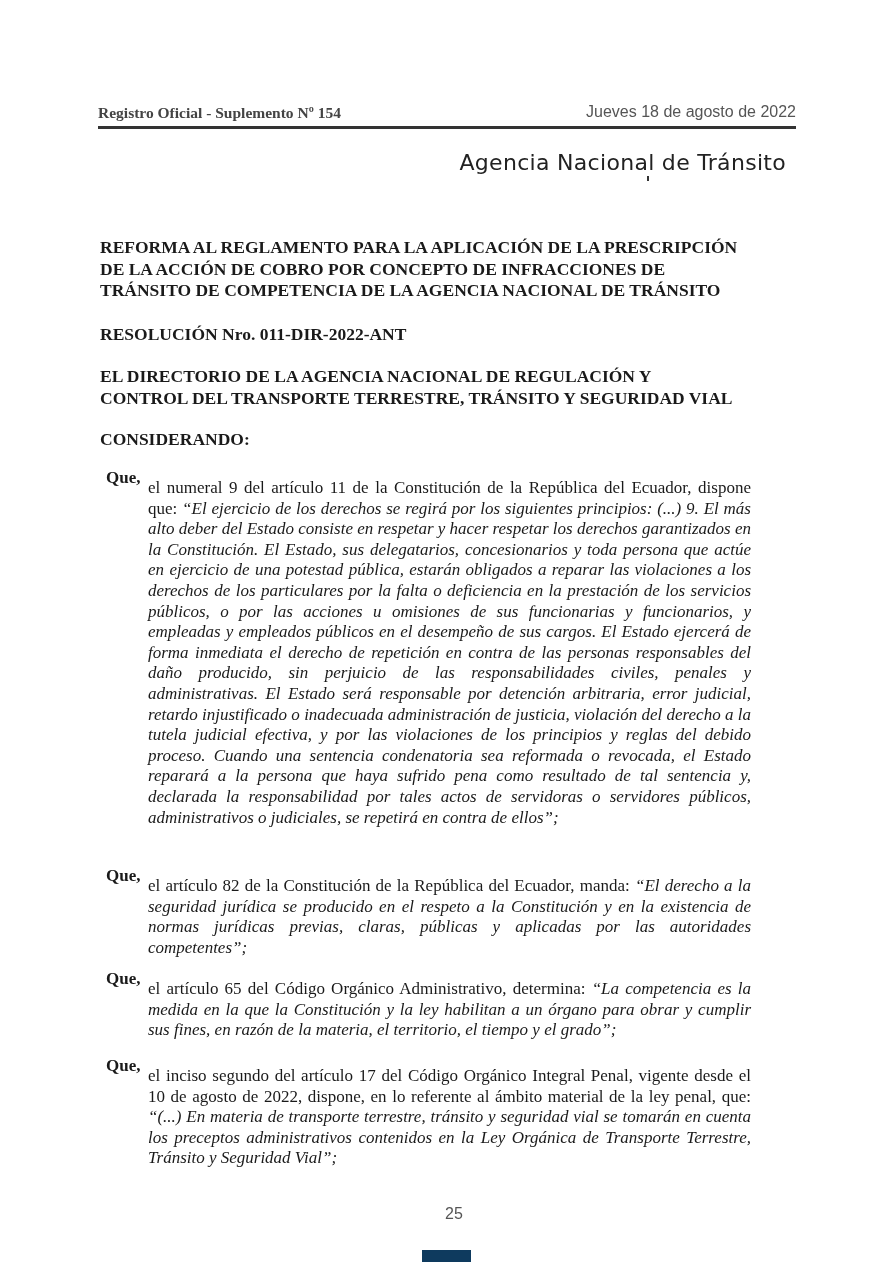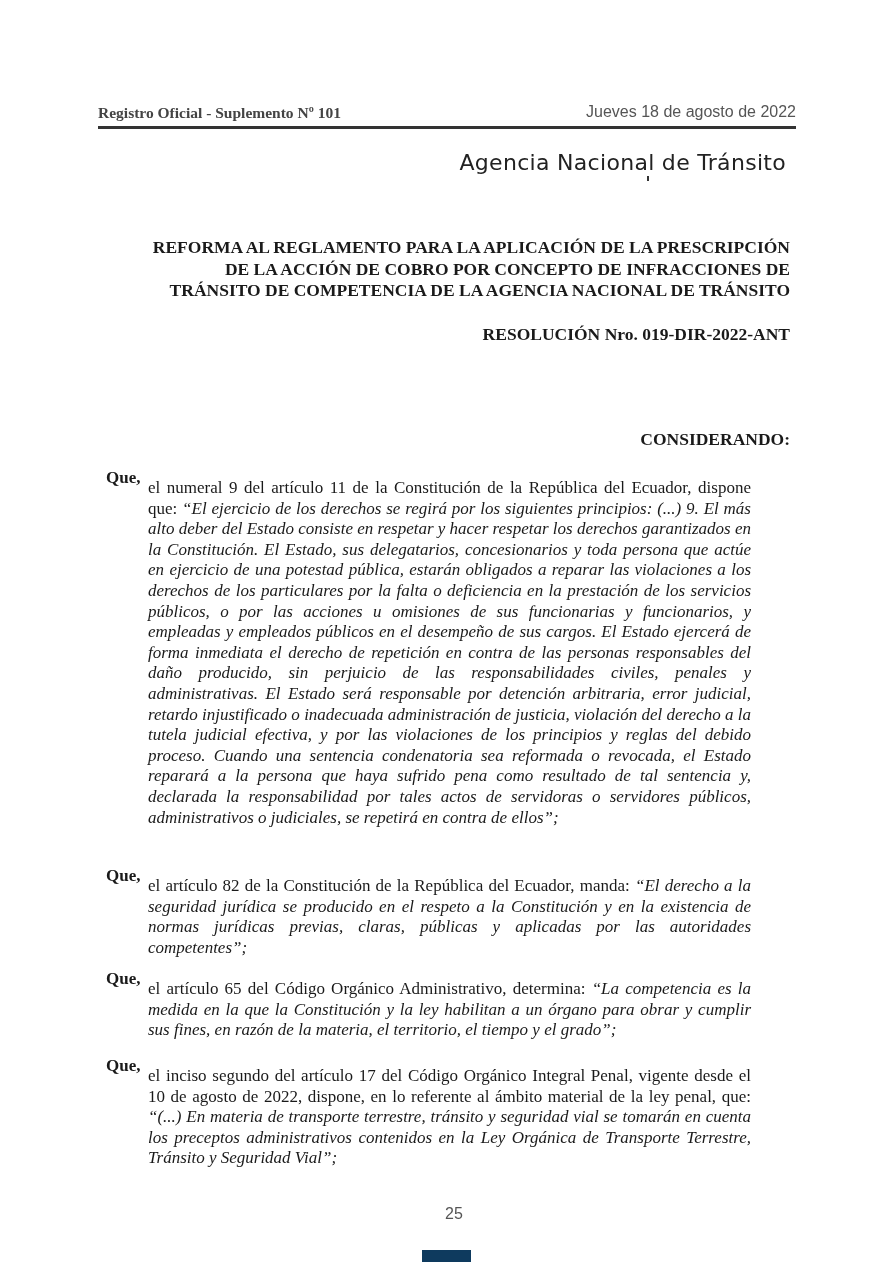--- a/index.html
+++ b/index.html
@@ -4,21 +4,21 @@
 <style>
   html, body { margin:0; padding:0; background:#ffffff; }
   body { width:892px; height:1262px; position:relative; overflow:hidden; color:#1a1a1a; }
   .page { position:absolute; left:0; top:0; width:892px; height:1262px; }
   .hdr { position:absolute; left:98px; top:103px; width:698px; height:22px; }
   .hdr-left { position:absolute; left:0; top:1px; font-family:"Liberation Serif", serif; font-weight:bold; font-size:15.5px; color:#444; }
   .hdr-right { position:absolute; right:0; top:0; font-family:"Liberation Sans", sans-serif; font-size:16px; color:#555; }
   .hdr-rule { position:absolute; left:98px; top:126px; width:698px; height:3px; background:#333; }
   .agency { position:absolute; right:106px; top:150px; font-family:"DejaVu Sans", sans-serif; font-size:22px; color:#222; letter-spacing:0.3px; }
   .agency-tick { position:absolute; left:647px; top:176px; width:2px; height:5px; background:#333; }
-  .center { position:absolute; left:100px; width:690px; text-align:right; font-family:"Liberation Serif", serif; font-weight:bold; color:#1a1a1a; }
+  .center { position:absolute; left:100px; width:690px; text-align:left; font-family:"Liberation Serif", serif; font-weight:bold; color:#1a1a1a; }
   .title { top:237px; font-size:17.5px; line-height:21.5px; }
   .resol { top:324px; font-size:17.5px; }
   .dir { top:366px; font-size:17.5px; line-height:21.5px; }
   .cons { top:429px; font-size:17.5px; }
   .para { position:absolute; left:106px; width:645px; font-family:"Liberation Serif", serif; font-size:17px; line-height:20.6px; text-align:justify; color:#1a1a1a; }
   .para .que { font-weight:bold; position:absolute; left:0; top:0; }
   .para .body { margin-left:42px;margin-top:10px; }
   .para i { font-style:italic; }
   .p1 { top:468px; }
   .p2 { top:866px; }
@@ -26,36 +26,40 @@
   .p4 { top:1056px; }
   .pagenum { position:absolute; left:0; width:892px; top:1205px; text-align:center; font-family:"Liberation Sans", sans-serif; font-size:16px; color:#555;margin-left:8px; }
   .footbar { position:absolute; left:422px; top:1250px; width:49px; height:12px; background:#0e3a5e; }
 </style>
 </head>
 <body>
 
 <div class="page">
 
   <div class="hdr">
-    <span class="hdr-left">Registro Oficial - Suplemento Nº 101</span>
+    <span class="hdr-left">Registro Oficial - Suplemento Nº 154</span>
     <span class="hdr-right">Jueves 18 de agosto de 2022</span>
   </div>
   <div class="hdr-rule"></div>
 
   <div class="agency">Agencia Nacional de Tránsito</div>
   <div class="agency-tick"></div>
 
   <div class="center title">
     <div>REFORMA AL REGLAMENTO PARA LA APLICACIÓN DE LA PRESCRIPCIÓN</div>
     <div>DE LA ACCIÓN DE COBRO POR CONCEPTO DE INFRACCIONES DE</div>
     <div>TRÁNSITO DE COMPETENCIA DE LA AGENCIA NACIONAL DE TRÁNSITO</div>
   </div>
 
-  <div class="center resol">RESOLUCIÓN Nro. 019-DIR-2022-ANT</div>
+  <div class="center resol">RESOLUCIÓN Nro. 011-DIR-2022-ANT</div>
 
+  <div class="center dir">
+    <div>EL DIRECTORIO DE LA AGENCIA NACIONAL DE REGULACIÓN Y</div>
+    <div>CONTROL DEL TRANSPORTE TERRESTRE, TRÁNSITO Y SEGURIDAD VIAL</div>
+  </div>
 
   <div class="center cons">CONSIDERANDO:</div>
 
   <div class="para p1">
     <span class="que">Que,</span>
     <div class="body"><span>el numeral 9 del artículo 11 de la Constitución de la República del Ecuador, dispone que: </span><i>“El ejercicio de los derechos se regirá por los siguientes principios: (...) 9. El más alto deber del Estado consiste en respetar y hacer respetar los derechos garantizados en la Constitución. El Estado, sus delegatarios, concesionarios y toda persona que actúe en ejercicio de una potestad pública, estarán obligados a reparar las violaciones a los derechos de los particulares por la falta o deficiencia en la prestación de los servicios públicos, o por las acciones u omisiones de sus funcionarias y funcionarios, y empleadas y empleados públicos en el desempeño de sus cargos. El Estado ejercerá de forma inmediata el derecho de repetición en contra de las personas responsables del daño producido, sin perjuicio de las responsabilidades civiles, penales y administrativas. El Estado será responsable por detención arbitraria, error judicial, retardo injustificado o inadecuada administración de justicia, violación del derecho a la tutela judicial efectiva, y por las violaciones de los principios y reglas del debido proceso. Cuando una sentencia condenatoria sea reformada o revocada, el Estado reparará a la persona que haya sufrido pena como resultado de tal sentencia y, declarada la responsabilidad por tales actos de servidoras o servidores públicos, administrativos o judiciales, se repetirá en contra de ellos”;</i></div>
   </div>
 
   <div class="para p2">
     <span class="que">Que,</span>

